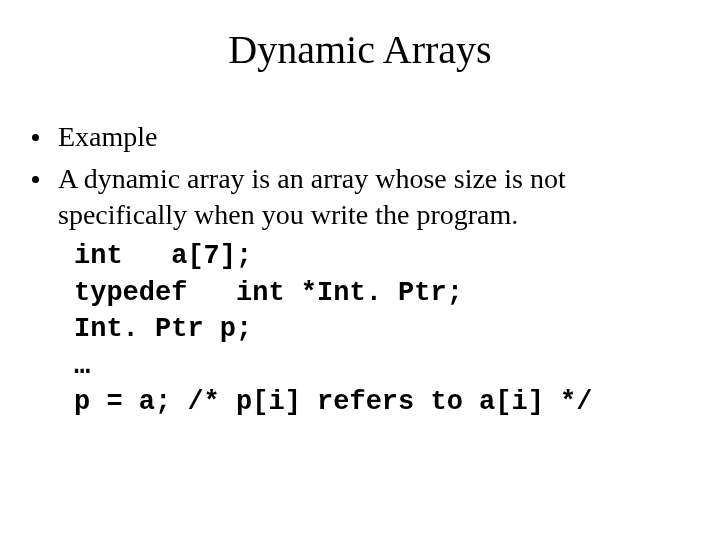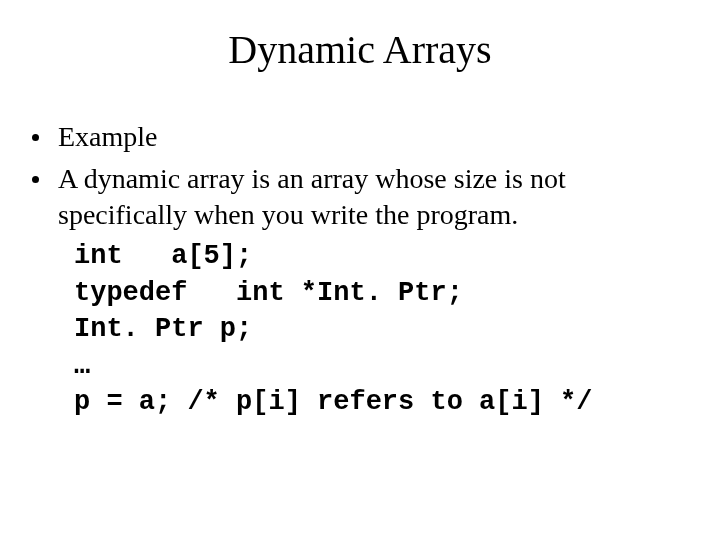--- a/index.html
+++ b/index.html
@@ -67,19 +67,19 @@
     <ul>
       <li>
         <span class="bullet-dot"></span>
         <span>Example</span>
       </li>
       <li>
         <span class="bullet-dot"></span>
         <span>A dynamic array is an array whose size is not specifically when you write the program.</span>
       </li>
     </ul>
-    <div class="code">int   a[5];
+    <div class="code">int   a[7];
 typedef   int *Int. Ptr;
 Int. Ptr p;
 …
 p = a; /* p[i] refers to a[i] */</div>
   </div>
 </div>
 
 </body></html>

